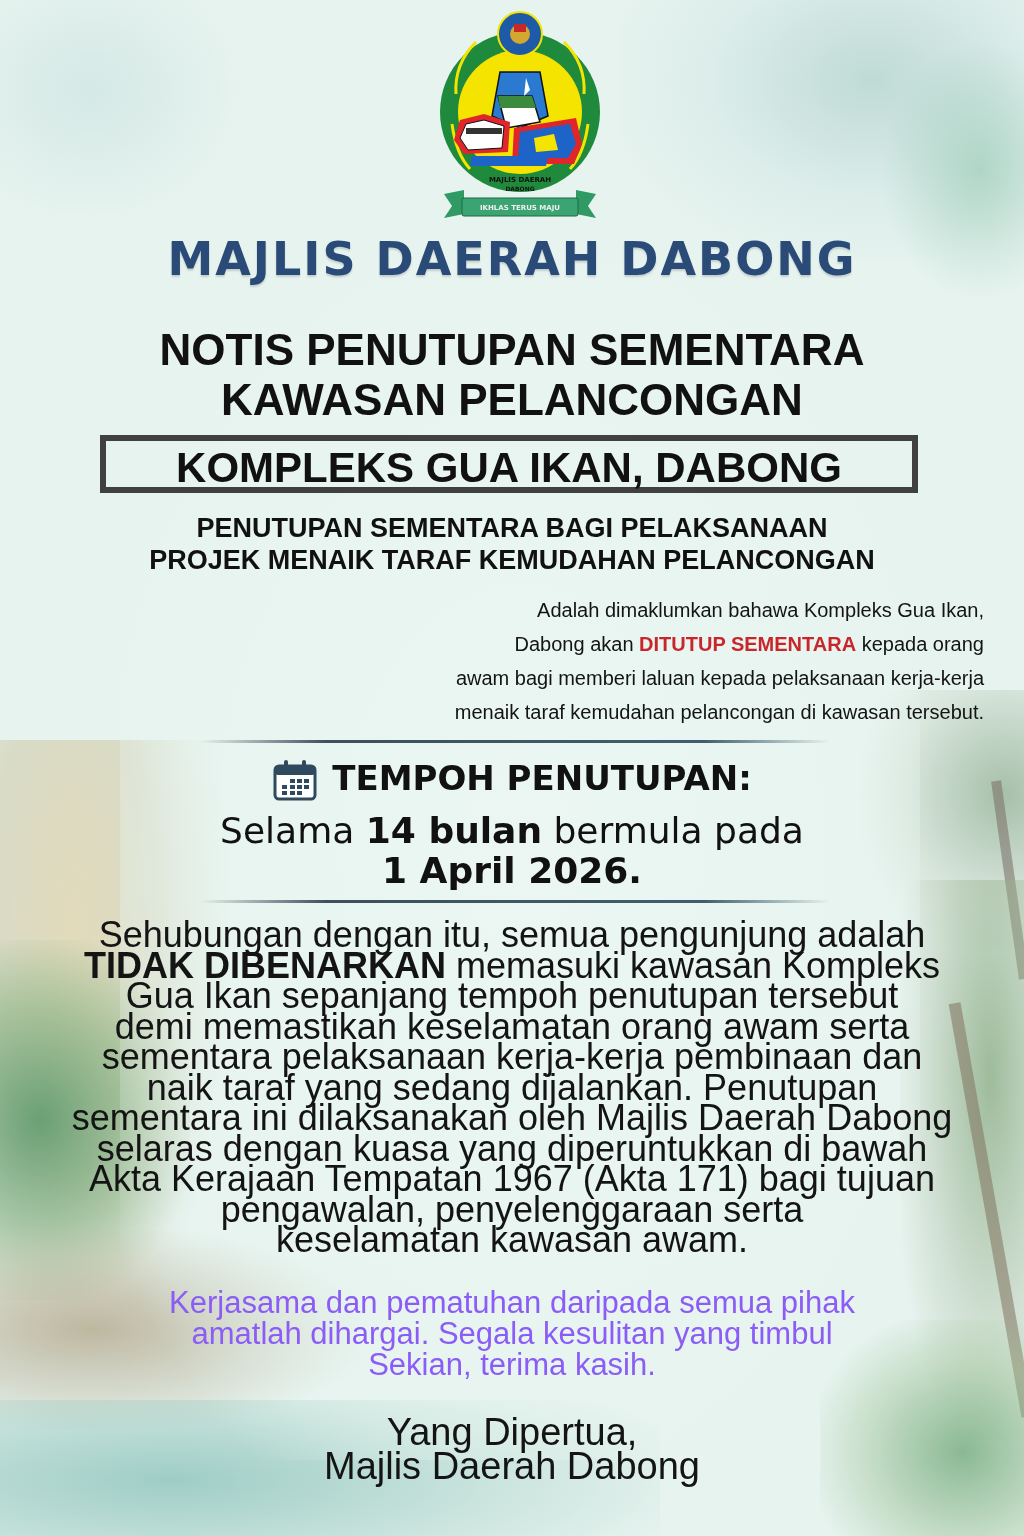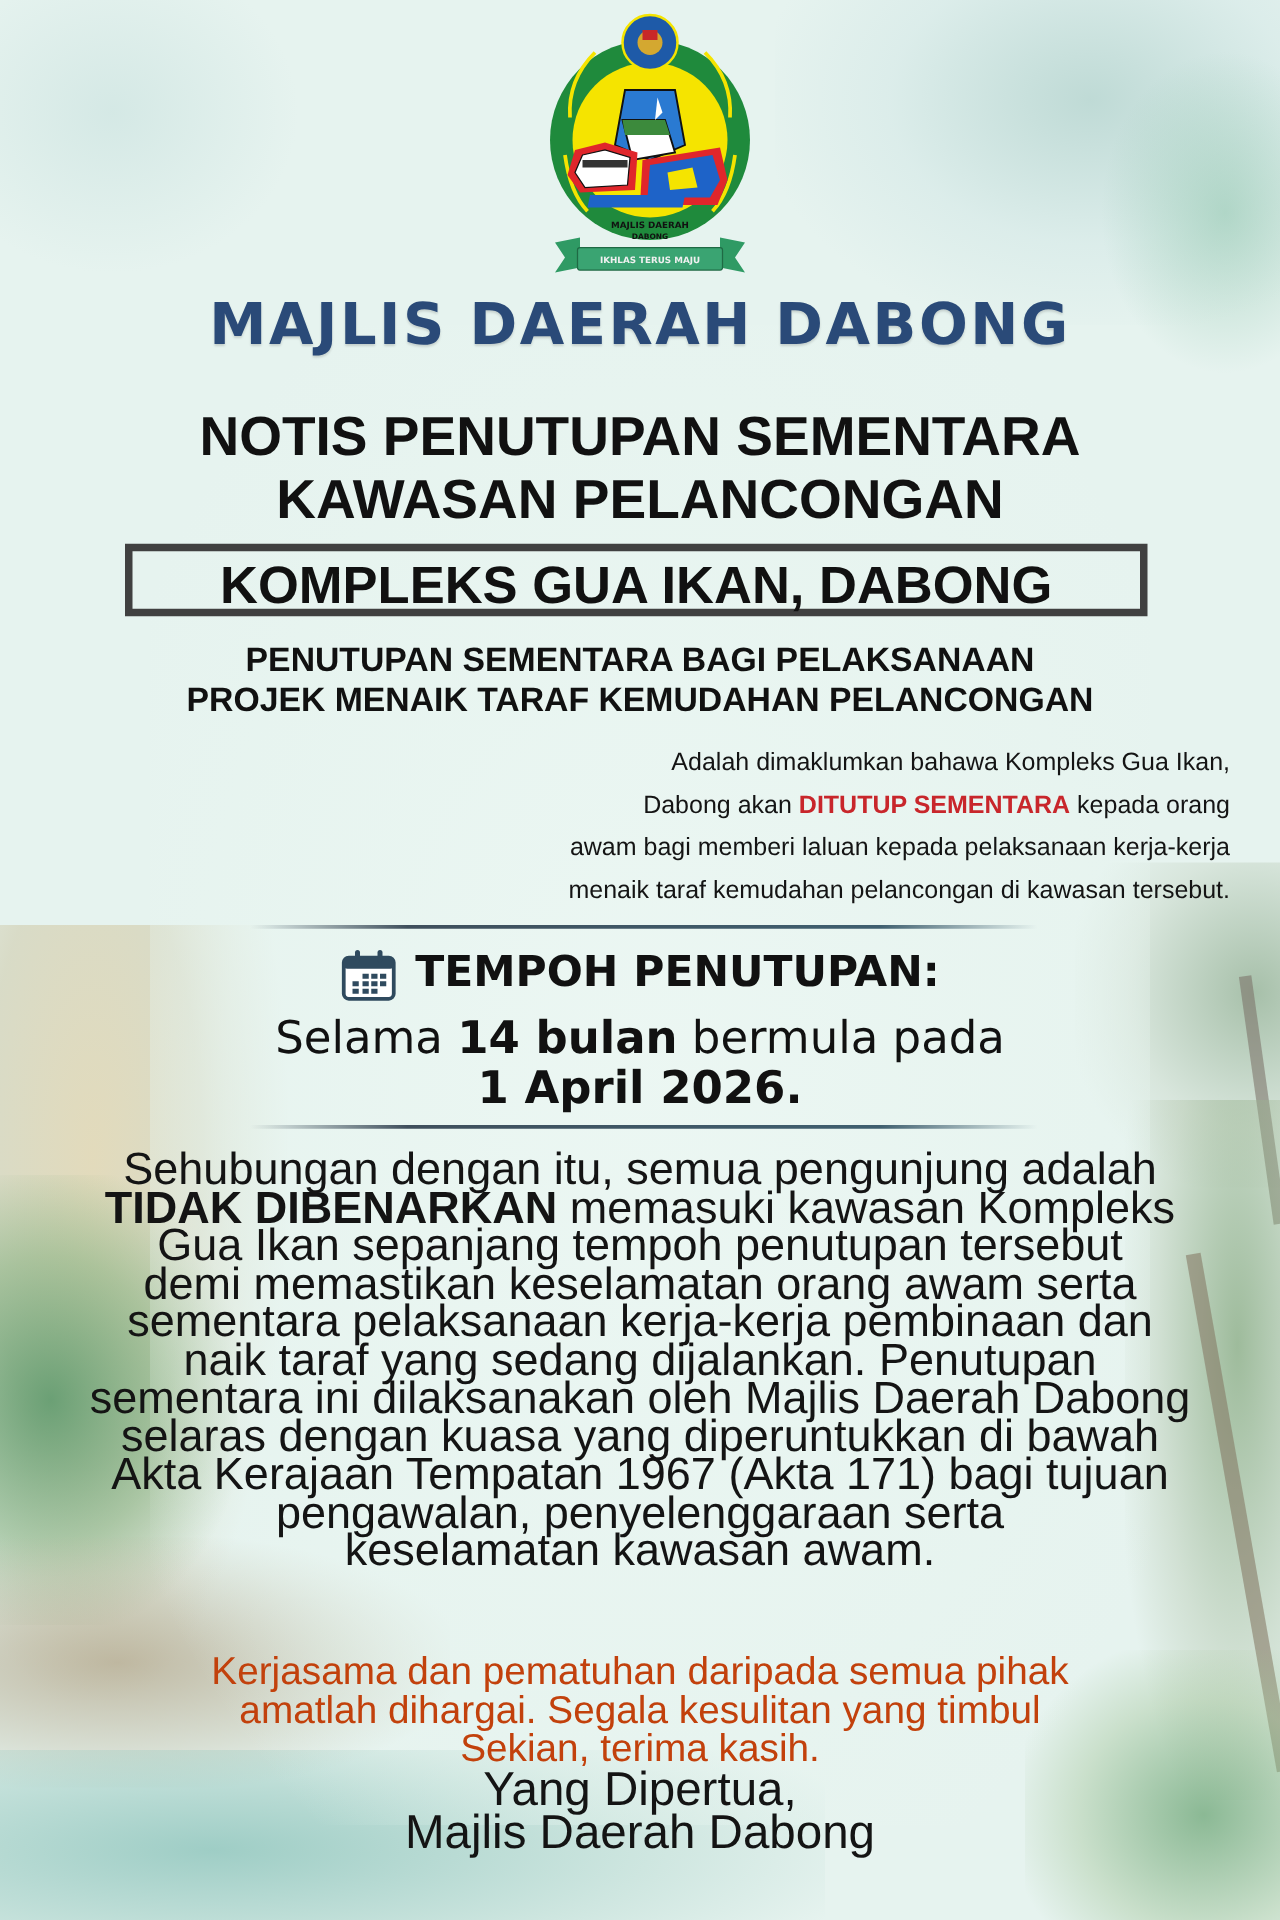--- a/index.html
+++ b/index.html
@@ -105,21 +105,21 @@
   .period-date { font-weight:bold; font-size:36px;text-align:center; }
   .cal { width:46px; height:44px; display:inline-block; vertical-align:middle; }
   .para2 {
     position:absolute; left:50px; right:50px; top:920px;
     font-family:"Liberation Sans", sans-serif;
     font-size:36px; line-height:30.5px; color:#141414;
   }
   .para3 {
     position:absolute; left:60px; right:60px; top:1287px;
     font-family:"Liberation Sans", sans-serif;
-    font-size:31px; line-height:31px; color:#c2410c;margin-top:34px;
+    font-size:31px; line-height:31px; color:#8b5cf6;
   }
   .signature {
     position:absolute; left:0; right:0; top:1415px;
     font-family:"Liberation Sans", sans-serif;
     font-size:38px; line-height:34px; color:#141414;
   }
   .b { font-weight:bold; }
 </style>
 </head>
 <body>

